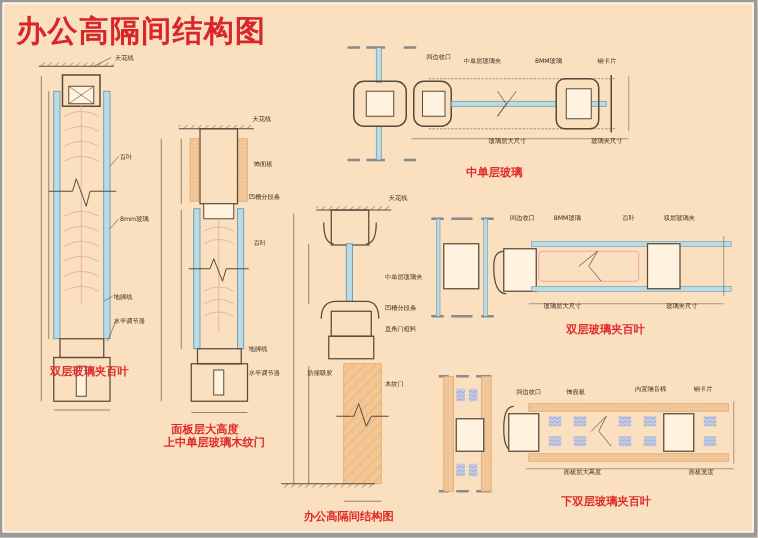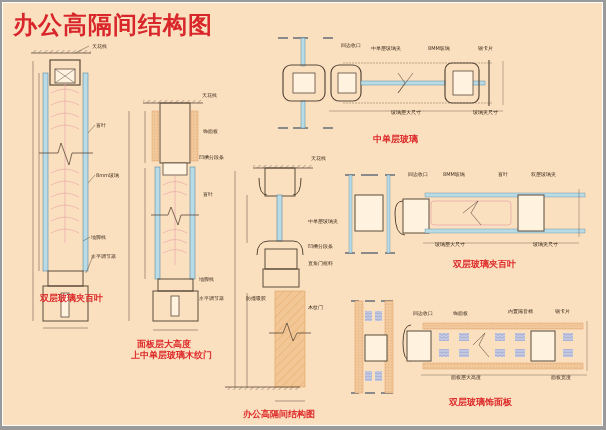--- a/index.html
+++ b/index.html
@@ -265,14 +265,14 @@
       <text class="lbl" x="548" y="376">面板宽度</text>
     </g>
   </svg>
 
   <div class="caption" style="left:37px; top:289px;">双层玻璃夹百叶</div>
   <div class="caption" style="left:134px; top:335px;">面板层大高度</div>
   <div class="caption" style="left:128px; top:346px;">上中单层玻璃木纹门</div>
   <div class="caption" style="left:240px; top:405px;">办公高隔间结构图</div>
   <div class="caption" style="left:370px; top:130px;">中单层玻璃</div>
   <div class="caption" style="left:450px; top:255px;">双层玻璃夹百叶</div>
-  <div class="caption" style="left:446px; top:393px;">双层玻璃饰面板</div>
+  <div class="caption" style="left:446px; top:393px;">下双层玻璃夹百叶</div>
 </div>
 
 </body></html>

